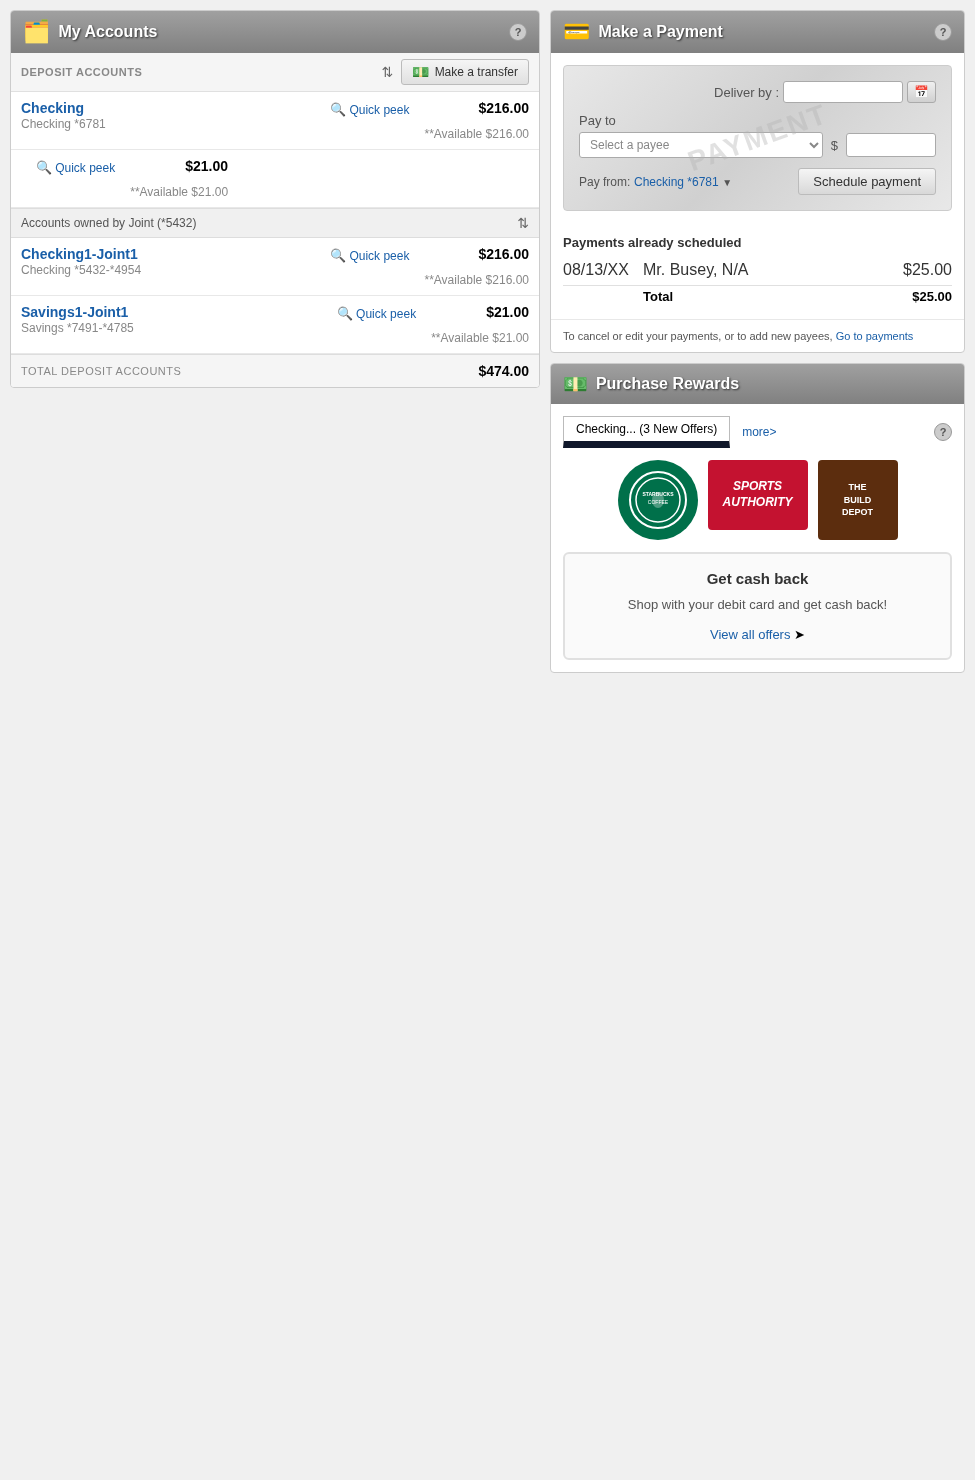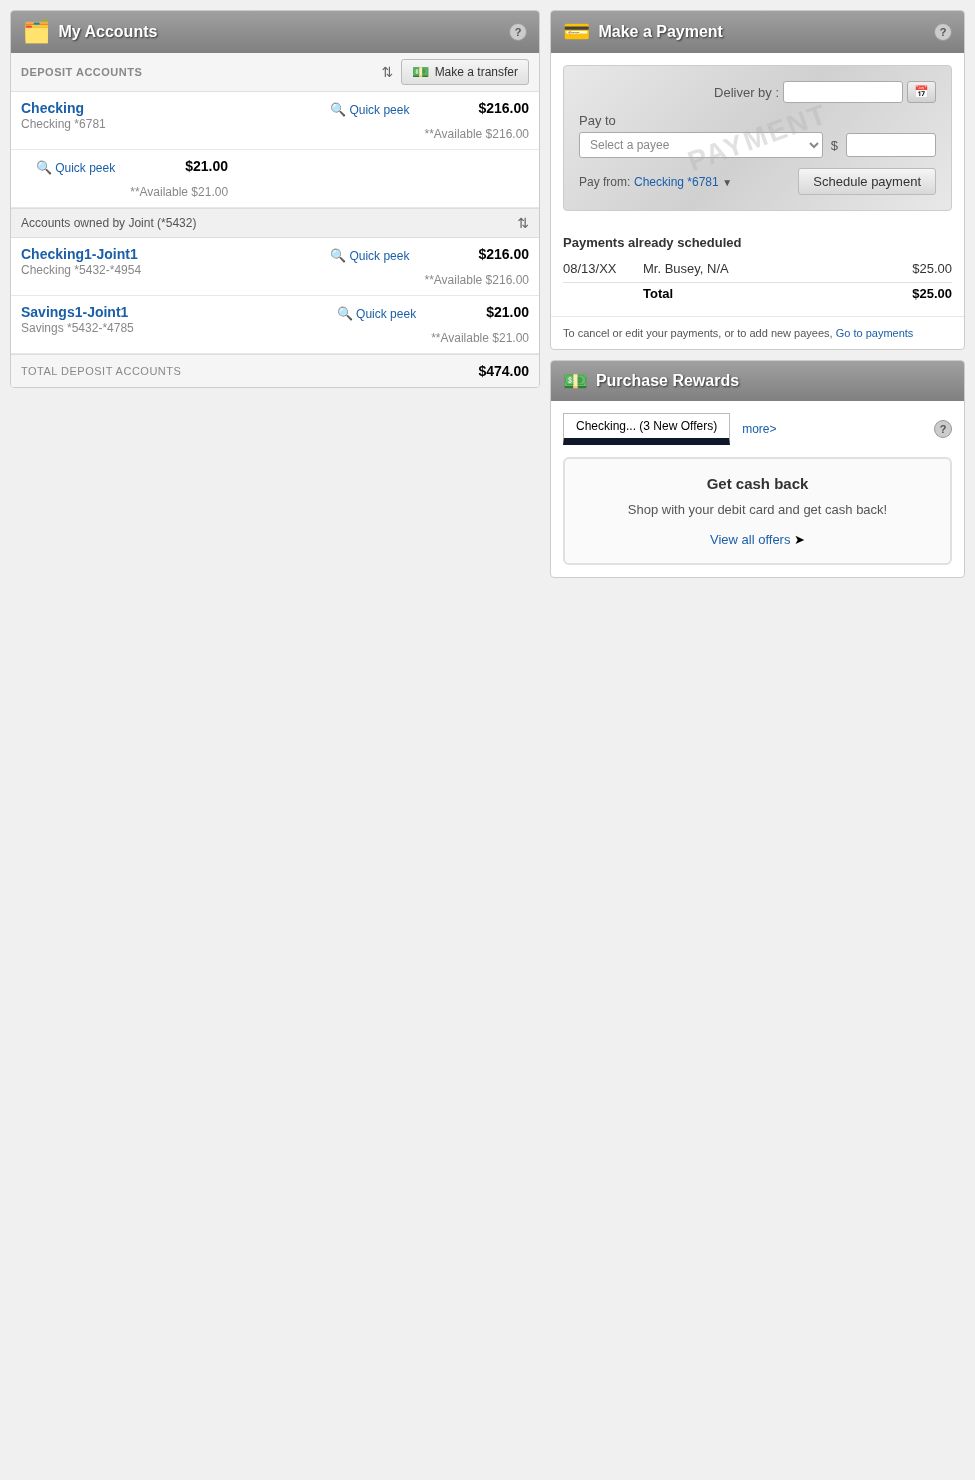--- a/index.html
+++ b/index.html
@@ -62,21 +62,21 @@
     .amount-input { border: 1px solid #aaa; border-radius: 3px; padding: 4px 6px; font-size: 12px; width: 90px; }
 
     .pay-from-row { display: flex; align-items: center; justify-content: space-between; margin-top: 10px; }
     .pay-from-label { font-size: 12px; color: #555; }
     .pay-from-link { color: #1a5fa8; font-size: 12px; text-decoration: none; cursor: pointer; }
     .dropdown-arrow { font-size: 10px; color: #555; }
     .schedule-btn { background: linear-gradient(to bottom, #f5f5f5, #d8d8d8); border: 1px solid #bbb; border-radius: 3px; padding: 5px 14px; font-size: 13px; cursor: pointer; color: #333; font-weight: normal; }
 
     .scheduled-section { padding: 0 12px 12px; }
     .scheduled-title { font-size: 13px; font-weight: bold; color: #333; margin-bottom: 8px; }
-    .scheduled-row { display: flex; align-items: center; padding: 3px 0; font-size: 13px; }
+    .scheduled-row { display: flex; align-items: center; padding: 3px 0; font-size: 16px; }
     .scheduled-date { color: #333; width: 80px; }
     .scheduled-payee { color: #333; flex: 1; }
     .scheduled-amount { color: #333; font-weight: normal; }
     .scheduled-total-row { display: flex; align-items: center; padding: 3px 0; font-size: 13px; border-top: 1px solid #e0e0e0; margin-top: 3px; }
     .total-lbl { font-weight: bold; flex: 1; margin-left: 80px; }
     .total-val { font-weight: bold; }
 
     .go-to-payments { padding: 10px 12px; font-size: 11px; color: #555; border-top: 1px solid #e8e8e8; }
     .go-to-link { color: #1a5fa8; text-decoration: none; cursor: pointer; }
 
@@ -167,21 +167,21 @@
         </div>
         <div class="account-amount">
           <div class="amount-main">$216.00</div>
           <div class="amount-available">**Available $216.00</div>
         </div>
       </div>
 
       <div class="account-row">
         <div class="account-info">
           <a class="account-name">Savings1-Joint1</a>
-          <div class="account-sub">Savings *5432-*4785</div>
+          <div class="account-sub">Savings *7491-*4785</div>
         </div>
         <div class="quick-peek-area">
           <span class="magnify-icon">🔍</span>
           <a class="quick-peek-link">Quick peek</a>
         </div>
         <div class="account-amount">
           <div class="amount-main">$21.00</div>
           <div class="amount-available">**Available $21.00</div>
         </div>
       </div>
@@ -258,20 +258,41 @@
 
       <div class="rewards-body">
         <div class="rewards-tab-row">
           <div class="rewards-tab active">
             <span>Checking... (3 New Offers)</span>
           </div>
           <a class="rewards-tab-link">more&gt;</a>
           <div class="help-icon rewards-help">?</div>
         </div>
 
+        <div class="logos-grid">
+
+          <div class="starbucks-circle">
+            <svg width="60" height="60" viewBox="0 0 60 60">
+              <circle cx="30" cy="30" r="28" fill="#00704A" stroke="#fff" stroke-width="2"></circle>
+              <circle cx="30" cy="30" r="22" fill="none" stroke="#fff" stroke-width="1.5"></circle>
+              <text x="30" y="26" text-anchor="middle" fill="#fff" font-size="5" font-family="Arial" font-weight="bold">STARBUCKS</text>
+              <text x="30" y="34" text-anchor="middle" fill="#fff" font-size="5" font-family="Arial">COFFEE</text>
+
+              <ellipse cx="30" cy="30" rx="6" ry="8" fill="#fff" opacity="0.3"></ellipse>
+            </svg>
+          </div>
+
+          <div style="background:#c41230; width:100px; height:70px; border-radius:4px; display:flex; align-items:center; justify-content:center; flex-direction:column;">
+            <span style="color:#fff; font-size:12px; font-weight:bold; font-style:italic; text-align:center; line-height:1.3;">SPORTS<br>AUTHORITY</span>
+          </div>
+
+          <div style="background:#5c2d0e; width:80px; height:80px; border-radius:4px; display:flex; align-items:center; justify-content:center; flex-direction:column;">
+            <span style="color:#fff; font-size:9px; font-weight:bold; text-align:center; line-height:1.4;">THE<br>BUILD<br>DEPOT</span>
+          </div>
+        </div>
 
         <div class="cash-back-box">
           <div class="cash-back-title">Get cash back</div>
           <div class="cash-back-desc">Shop with your debit card and get cash back!</div>
           <div>
             <a class="view-all-link">View all offers</a>
             <span class="arrow-icon"> ➤</span>
           </div>
         </div>
       </div>

